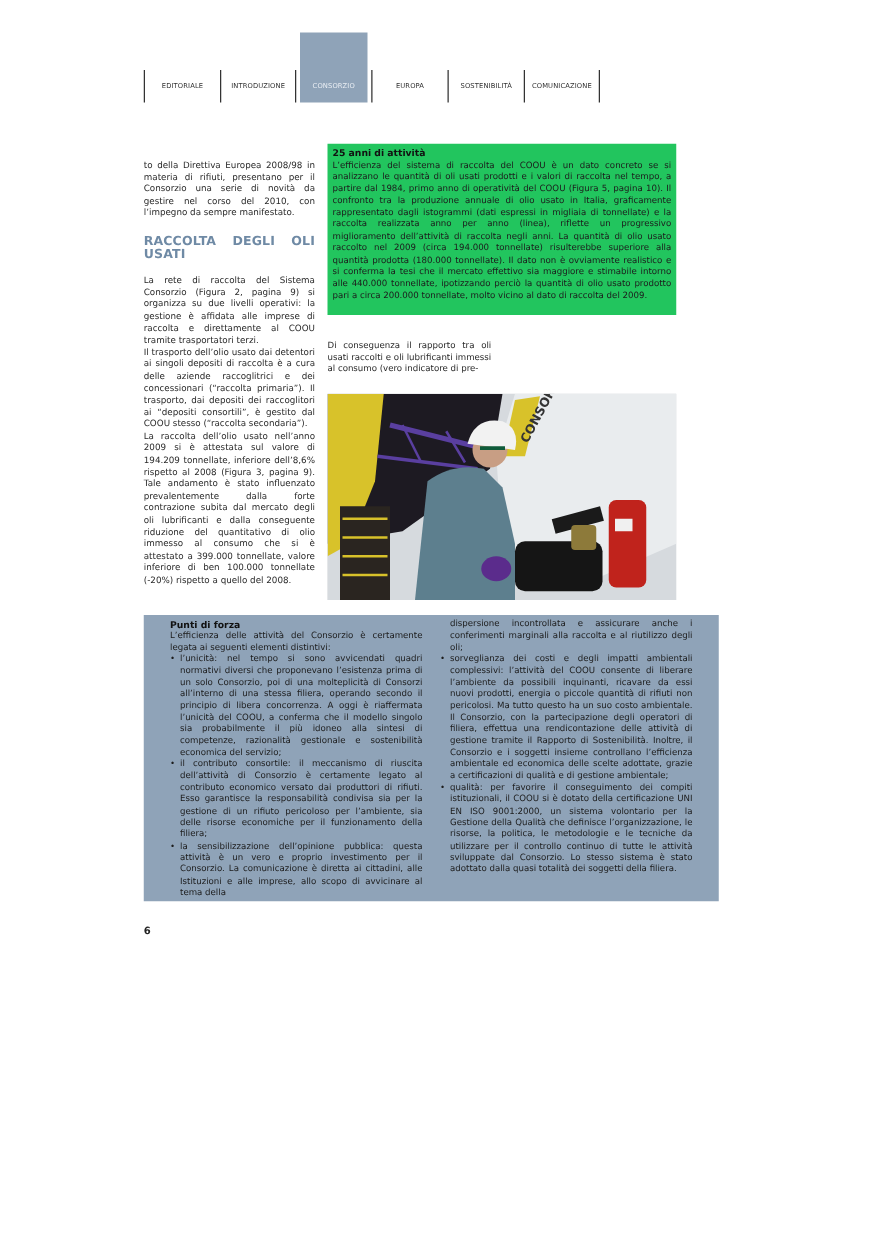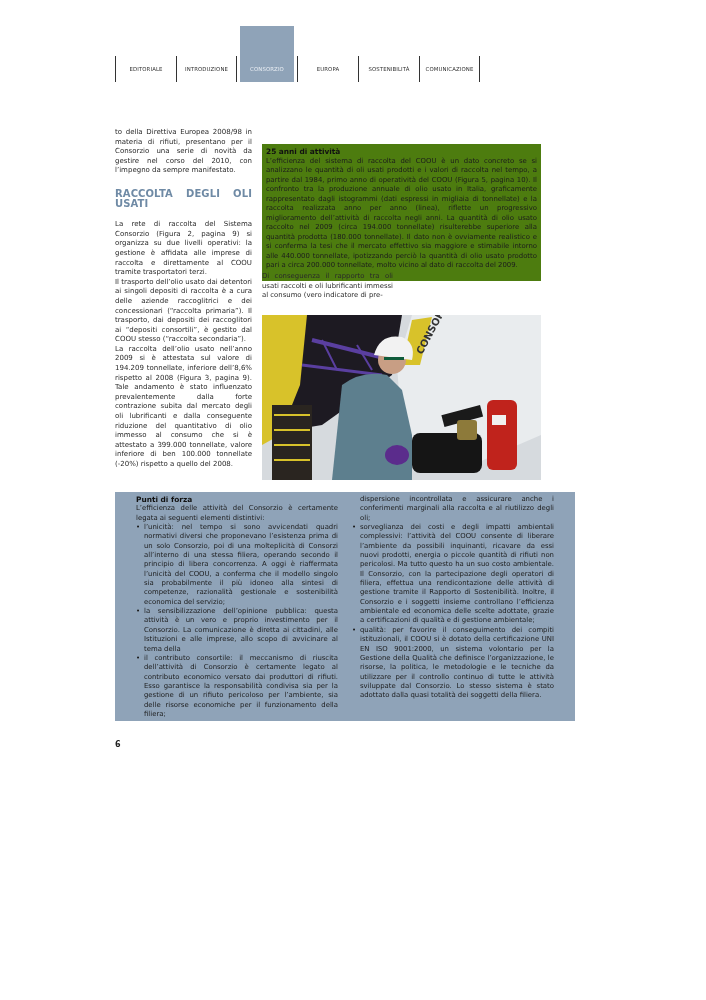--- a/index.html
+++ b/index.html
@@ -5,21 +5,21 @@
   html, body { margin:0; padding:0; background:#ffffff; }
   body { width:706px; height:1000px; position:relative; overflow:hidden;
          font-family:"DejaVu Sans", sans-serif; color:#2a2a2a; }
   .nav-active-bg { position:absolute; left:240px; top:26px; width:54px; height:56px; background:#8fa3b8; }
   .nav-sep { position:absolute; top:56px; width:1px; height:26px; background:#333; }
   .nav-item { position:absolute; top:66px; font-size:5.4px; letter-spacing:0.1px; color:#333; text-align:center; white-space:nowrap; }
   .nav-item.active { color:#e8edf3; }
   .col-left { position:absolute; left:115px; top:128px; width:137px; font-size:7px; line-height:9.6px; text-align:justify; }
   .col-left p { margin:0; }
   .section-title { color:#6f8aa5; font-weight:bold; font-size:10px; margin:13px 0 12px 0 !important; letter-spacing:0.1px; }
-  .box-top { position:absolute; left:262px; top:144px; width:271px; height:131px; background:#4d7c0f; padding:3px 4px; font-size:6.9px; line-height:9.5px; text-align:justify; color:#1c1c1c; }
+  .box-top { position:absolute; left:262px; top:115px; width:271px; height:131px; background:#22c55e; padding:3px 4px; font-size:6.9px; line-height:9.5px; text-align:justify; color:#1c1c1c; }
   .box-title { font-weight:bold; font-size:7.4px; color:#111; }
   .twocol { position:absolute; left:262px; top:272px; width:279px; font-size:6.9px; line-height:9.6px; text-align:justify; display:flex; gap:17px; }
   .twocol div { width:131px; }
   .photo { position:absolute; left:262px; top:315px; width:279px; height:165px; overflow:hidden; background:#cfd4d8; }
   .box-bottom { position:absolute; left:115px; top:492px; width:418px; height:223px; background:#8fa3b8; padding:3px 21px; font-size:6.9px; line-height:9.35px; color:#1c1c1c; display:flex; gap:14px; }
   .box-bottom .bcol { width:202px; text-align:justify; }
   .bullet { padding-left:8px; position:relative; }
   .bullet::before { content:"•"; position:absolute; left:0; top:0; }
   .page-num { position:absolute; left:115px; top:740px; font-size:8px; font-weight:bold; color:#222; }
 </style>
@@ -89,22 +89,22 @@
     <rect x="230" y="100" width="14" height="10" fill="#f0f0f0"></rect>
     <rect x="195" y="105" width="20" height="20" rx="3" fill="#8d7a3a"></rect>
   </svg>
 </div>
 
 <div class="box-bottom">
   <div class="bcol">
     <div class="box-title">Punti di forza</div>
     <div>L’efficienza delle attività del Consorzio è certamente legata ai seguenti elementi distintivi:</div>
     <div class="bullet">l’unicità: nel tempo si sono avvicendati quadri normativi diversi che proponevano l’esistenza prima di un solo Consorzio, poi di una molteplicità di Consorzi all’interno di una stessa filiera, operando secondo il principio di libera concorrenza. A oggi è riaffermata l’unicità del COOU, a conferma che il modello singolo sia probabilmente il più idoneo alla sintesi di competenze, razionalità gestionale e sostenibilità economica del servizio;</div>
+    <div class="bullet">il contributo consortile: il meccanismo di riuscita dell’attività di Consorzio è certamente legato al contributo economico versato dai produttori di rifiuti. Esso garantisce la responsabilità condivisa sia per la gestione di un rifiuto pericoloso per l’ambiente, sia delle risorse economiche per il funzionamento della filiera;</div>
     <div class="bullet">la sensibilizzazione dell’opinione pubblica: questa attività è un vero e proprio investimento per il Consorzio. La comunicazione è diretta ai cittadini, alle Istituzioni e alle imprese, allo scopo di avvicinare al tema della</div>
-    <div class="bullet">il contributo consortile: il meccanismo di riuscita dell’attività di Consorzio è certamente legato al contributo economico versato dai produttori di rifiuti. Esso garantisce la responsabilità condivisa sia per la gestione di un rifiuto pericoloso per l’ambiente, sia delle risorse economiche per il funzionamento della filiera;</div>
   </div>
   <div class="bcol">
     <div style="padding-left:8px">dispersione incontrollata e assicurare anche i conferimenti marginali alla raccolta e al riutilizzo degli oli;</div>
     <div class="bullet">sorveglianza dei costi e degli impatti ambientali complessivi: l’attività del COOU consente di liberare l’ambiente da possibili inquinanti, ricavare da essi nuovi prodotti, energia o piccole quantità di rifiuti non pericolosi. Ma tutto questo ha un suo costo ambientale. Il Consorzio, con la partecipazione degli operatori di filiera, effettua una rendicontazione delle attività di gestione tramite il Rapporto di Sostenibilità. Inoltre, il Consorzio e i soggetti insieme controllano l’efficienza ambientale ed economica delle scelte adottate, grazie a certificazioni di qualità e di gestione ambientale;</div>
     <div class="bullet">qualità: per favorire il conseguimento dei compiti istituzionali, il COOU si è dotato della certificazione UNI EN ISO 9001:2000, un sistema volontario per la Gestione della Qualità che definisce l’organizzazione, le risorse, la politica, le metodologie e le tecniche da utilizzare per il controllo continuo di tutte le attività sviluppate dal Consorzio. Lo stesso sistema è stato adottato dalla quasi totalità dei soggetti della filiera.</div>
   </div>
 </div>
 
 <div class="page-num">6</div>
 

